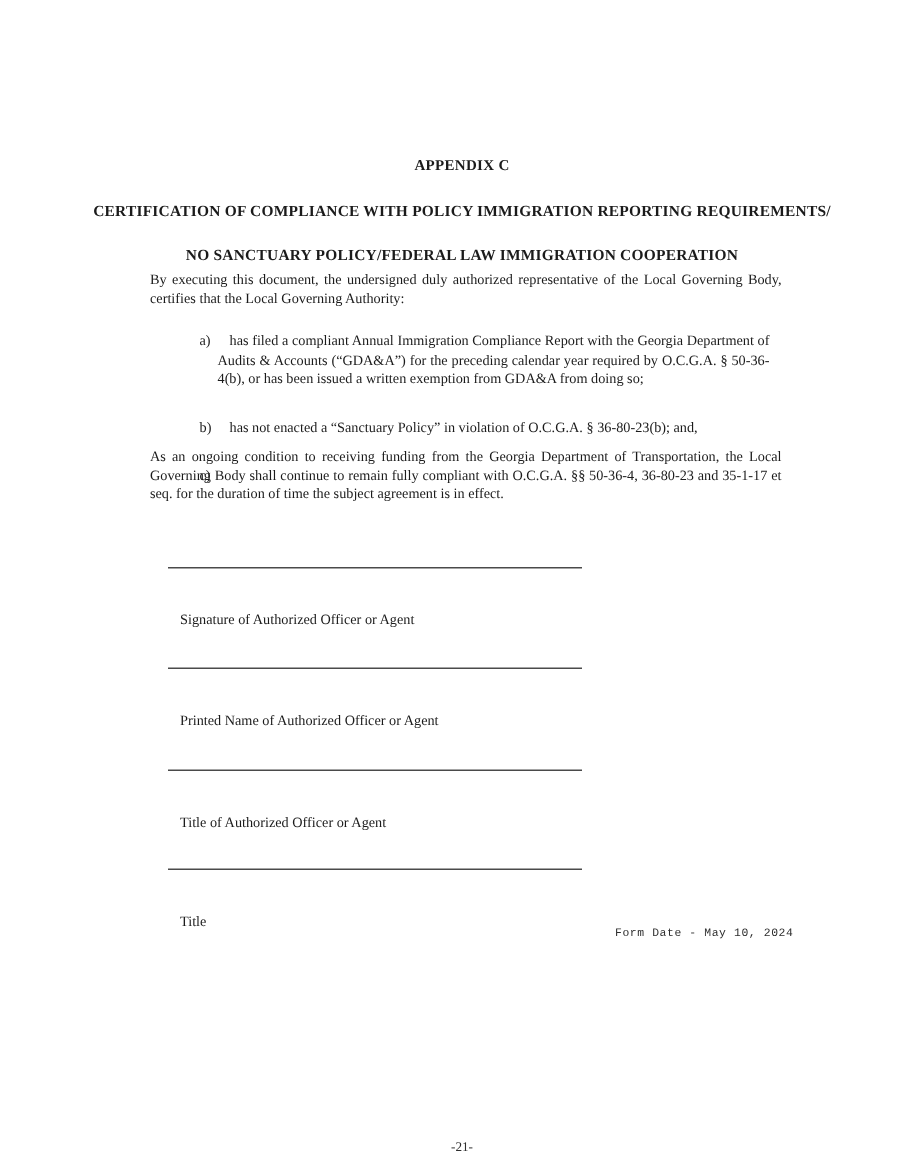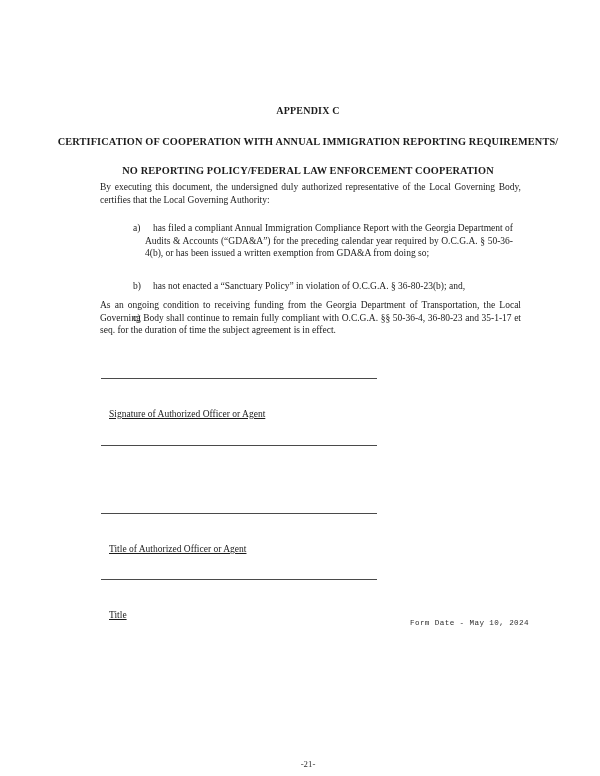--- a/index.html
+++ b/index.html
@@ -59,23 +59,22 @@
     margin-bottom: 4px;
     text-align: justify;
     text-align-last: left;
   }
   .li .marker {
     position: absolute;
     left: 0; top: 0;
   }
   .sig-block {
     position: absolute;
-    left: 85px;
+    left: 96px;
     width: 276px;
-    text-decoration: underline;
   }
   .sig-line {
     width: 276px;
     height: 0;
     border-top: 1px solid #4a4a4a;
   }
   .sig-label {
     margin-top: 5px;
     font-size: 9.5px;
     line-height: 12px;
@@ -99,22 +98,22 @@
   }
 </style>
 </head>
 <body>
 
 <div class="page">
 
   <div class="appendix">APPENDIX C</div>
 
   <div class="doc-title">
-    <div>CERTIFICATION OF COOPERATION WITH ANNUAL IMMIGRATION REPORTING REQUIREMENTS/</div>
-    <div>NO REPORTING POLICY/FEDERAL LAW ENFORCEMENT COOPERATION</div>
+    <div>CERTIFICATION OF COMPLIANCE WITH POLICY IMMIGRATION REPORTING REQUIREMENTS/</div>
+    <div>NO SANCTUARY POLICY/FEDERAL LAW IMMIGRATION COOPERATION</div>
   </div>
 
   <p class="body-text intro">By executing this document, the undersigned duly authorized representative of the Local Governing Body, certifies that the Local Governing Authority:</p>
 
   <div class="list">
     <div class="li">
       <span class="marker">a)</span>
       <span>has filed a compliant Annual Immigration Compliance Report with the Georgia Department of Audits &amp; Accounts (“GDA&amp;A”) for the preceding calendar year required by O.C.G.A. § 50-36-4(b), or has been issued a written exemption from GDA&amp;A from doing so;</span>
     </div>
     <div class="li">
@@ -128,20 +127,21 @@
 
   <p class="body-text closing">As an ongoing condition to receiving funding from the Georgia Department of Transportation, the Local Governing Body shall continue to remain fully compliant with O.C.G.A. §§ 50-36-4, 36-80-23 and 35-1-17 et seq. for the duration of time the subject agreement is in effect.</p>
 
   <div class="sig-block" style="top:362px">
     <div class="sig-line"></div>
     <div class="sig-label">Signature of Authorized Officer or Agent</div>
   </div>
 
   <div class="sig-block" style="top:429px">
     <div class="sig-line"></div>
+    <div class="sig-label">Printed Name of Authorized Officer or Agent</div>
   </div>
 
   <div class="sig-block" style="top:497px">
     <div class="sig-line"></div>
     <div class="sig-label">Title of Authorized Officer or Agent</div>
   </div>
 
   <div class="sig-block" style="top:563px">
     <div class="sig-line"></div>
     <div class="sig-label">Title</div>

